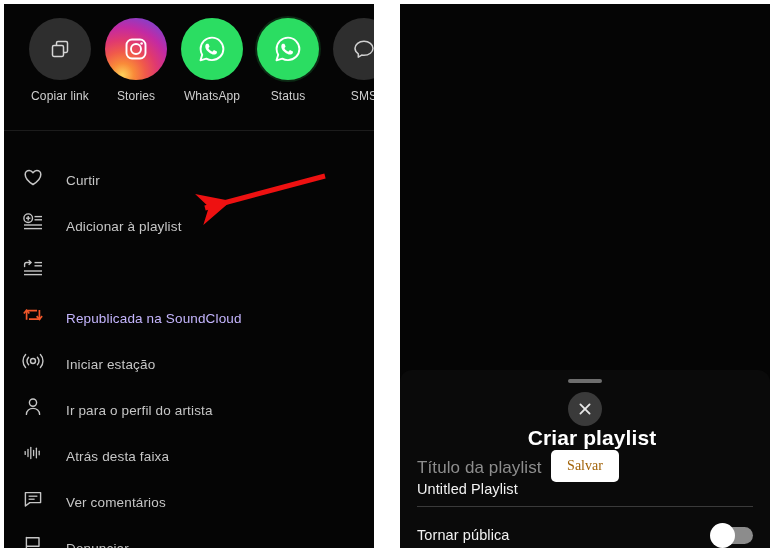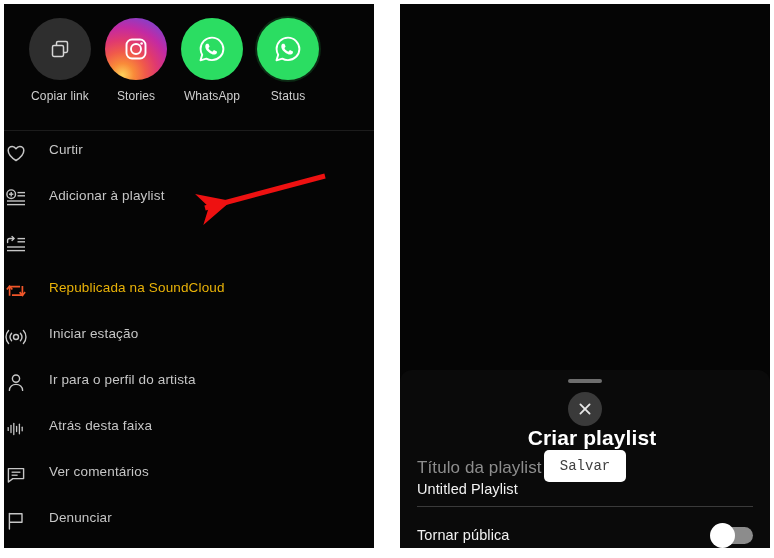--- a/index.html
+++ b/index.html
@@ -101,40 +101,40 @@
   
   .menu {
     position: absolute;
     left: 0;
     top: 138px;
     width: 100%;
   }
   .menu-item {
     height: 46px;
     display: flex;
-    align-items: flex-start;
-    padding-left: 1px;
+    align-items: flex-end;
+    padding-left: 18px;
     box-sizing: border-box;
   }
   .menu-icon {
     width: 34px;
     flex: 0 0 34px;
     display: flex;
     align-items: center;
     justify-content: flex-start;
   }
   .menu-label {
     font-size: 13.5px;
     color: #c6c6c6;
     letter-spacing: 0.15px;
     margin-left: 10px;
     white-space: nowrap;
   }
   .menu-item.repost .menu-label {
-    color: #eab308;
+    color: #c4b5fd;
   }
 
   
   .arrow {
     position: absolute;
     left: 185px;
     top: 160px;
     width: 145px;
     height: 62px;
     pointer-events: none;
@@ -186,25 +186,25 @@
   .sheet-title {
     margin-left: 14px;
     font-size: 21px;
     color: #ffffff;
     font-weight: 600;
     letter-spacing: 0.1px;
     flex: 1 1 auto;
   }
   .save-btn {
     background: #ffffff;
-    color: #404040;
+    color: #a16207;
     border: none;
     border-radius: 5px;
     font-size: 14px;
-    font-family: Liberation Mono, monospace;
+    font-family: Liberation Serif, serif;
     padding: 8px 16px;
     font-weight: 400;
     cursor: pointer;
     flex: 0 0 auto;
   }
 
   .field {
     position: absolute;
     left: 17px;
     right: 17px;
@@ -304,20 +304,28 @@
       <div class="share-item">
         <div class="share-circle wa2">
           <svg class="ico-svg" width="34" height="34" viewBox="0 0 34 34">
             <path d="M17 5.6c-6.3 0-11.4 5.1-11.4 11.4 0 2.1.6 4.1 1.6 5.8l-1.7 5.6 5.8-1.7c1.6.9 3.5 1.4 5.7 1.4 6.3 0 11.4-5.1 11.4-11.1S23.3 5.6 17 5.6z" fill="none" stroke="#ffffff" stroke-width="1.9" stroke-linejoin="round"></path>
             <path d="M12.5 11.8c.3-.1.8-.1 1 .3.3.6.9 2 1 2.2.1.3 0 .5-.2.7-.2.3-.5.6-.6.7-.2.2-.3.4-.1.7.5.8 1.1 1.5 1.8 2.1.8.6 1.4.9 1.7 1 .3.1.5.1.7-.1.2-.2.7-.8.9-1.1.2-.3.4-.2.7-.1.3.1 1.8.9 2.1 1.1.3.2.4.2.5.4.1.2 0 .9-.3 1.5-.3.6-1.4 1.2-2 1.3-.6.1-1.2.1-2-.1-1.9-.6-3.5-1.5-5-3.1-1.2-1.3-2-2.7-2.3-3.9-.2-1-.1-2 .2-2.6.2-.4.6-.8.9-1z" fill="#ffffff"></path>
           </svg>
         </div>
         <div class="share-label">Status</div>
       </div>
 
+      <div class="share-item">
+        <div class="share-circle">
+          <svg class="ico-svg" width="28" height="28" viewBox="0 0 28 28">
+            <path d="M14 6.2c-5 0-9 3.2-9 7.1 0 2.2 1.3 4.2 3.3 5.5v3.4l3.4-2.1c.7.1 1.5.2 2.3.2 5 0 9-3.2 9-7S19 6.2 14 6.2z" fill="none" stroke="#d0d0d0" stroke-width="1.5" stroke-linejoin="round"></path>
+          </svg>
+        </div>
+        <div class="share-label">SMS</div>
+      </div>
 
     </div>
 
     <div class="share-divider"></div>
 
     <div class="menu">
 
       <div class="menu-item">
         <span class="menu-icon">
           <svg width="22" height="22" viewBox="0 0 22 22">

